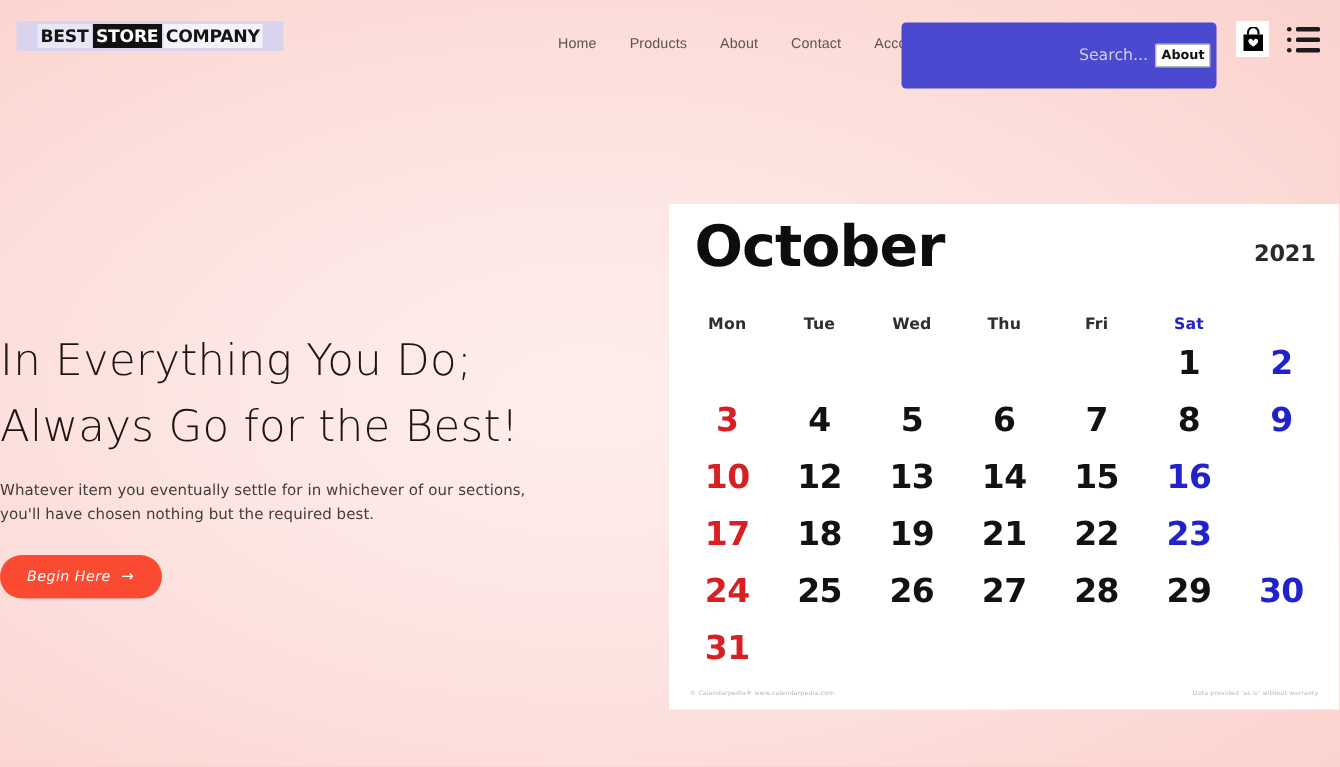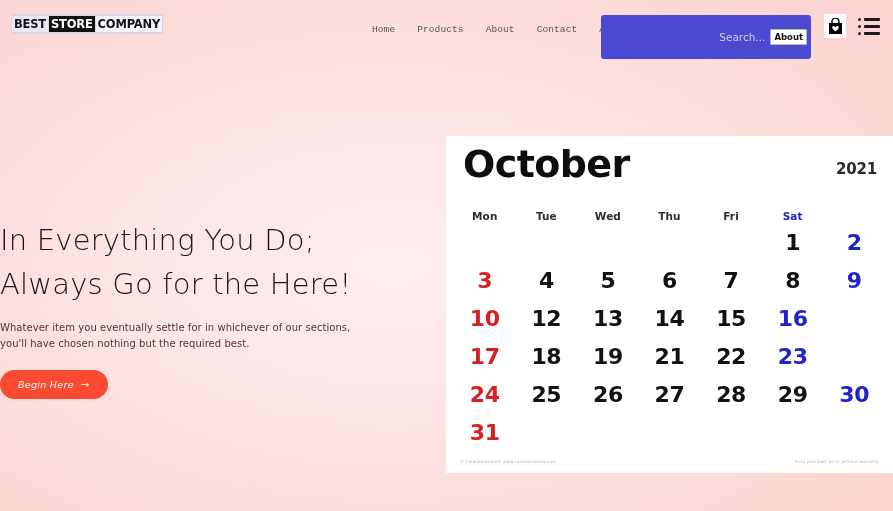--- a/index.html
+++ b/index.html
@@ -44,21 +44,21 @@
   }
 
   
   .logo {
     position: absolute;
     left: 11px;
     top: 14px;
     display: flex;
     align-items: stretch;
     background: #d9d4ee;
-    padding: 2px 1px;
+    padding: 2px 14px;
     height: 20px;
     border: 0;
   }
   .logo-seg {
     font-family: "DejaVu Sans", sans-serif;
     font-weight: bold;
     font-size: 11.5px;
     letter-spacing: -0.2px;
     line-height: 16px;
     padding: 0 2px;
@@ -71,21 +71,21 @@
   
   .nav {
     position: absolute;
     left: 372px;
     top: 24px;
     display: flex;
     align-items: center;
     gap: 22px;
   }
   .nav-item {
-    font-family: Liberation Mono, monospace;
+    font-family: Liberation Sans, sans-serif;
     font-size: 9.5px;
     color: #5d5350;
     letter-spacing: 0.1px;
     white-space: nowrap;
     cursor: pointer;
   }
 
   
   .search-wrap {
     position: absolute;
@@ -338,21 +338,21 @@
       <div class="menu-row">
         <span class="menu-dot"></span>
         <span class="menu-line"></span>
       </div>
     </div>
 
   </div>
 
   <section class="hero">
     <div class="hero-title">In Everything You Do;</div>
-    <div class="hero-title">Always Go for the Here!</div>
+    <div class="hero-title">Always Go for the Best!</div>
     <div class="hero-sub">
       <div>Whatever item you eventually settle for in whichever of our sections,</div>
       <div>you'll have chosen nothing but the required best.</div>
     </div>
     <button class="cta">
       <span>Begin Here</span>
       <span class="cta-arrow">→</span>
     </button>
   </section>
 

